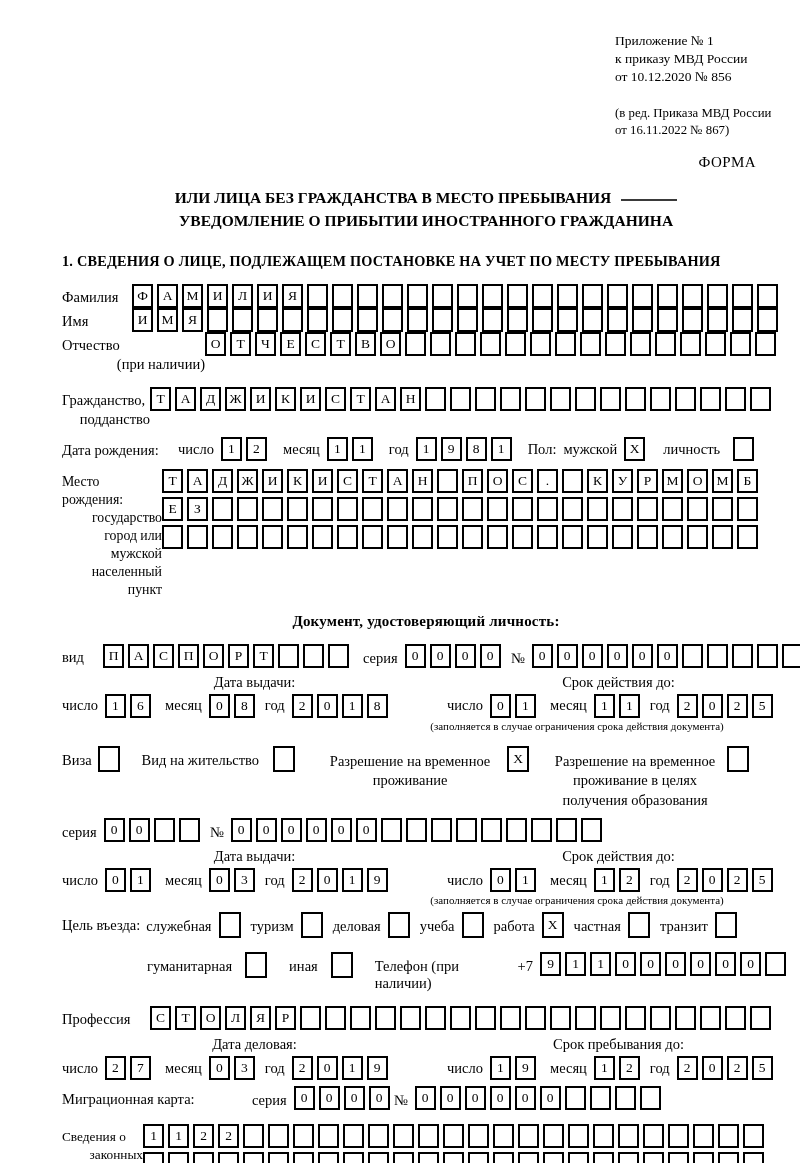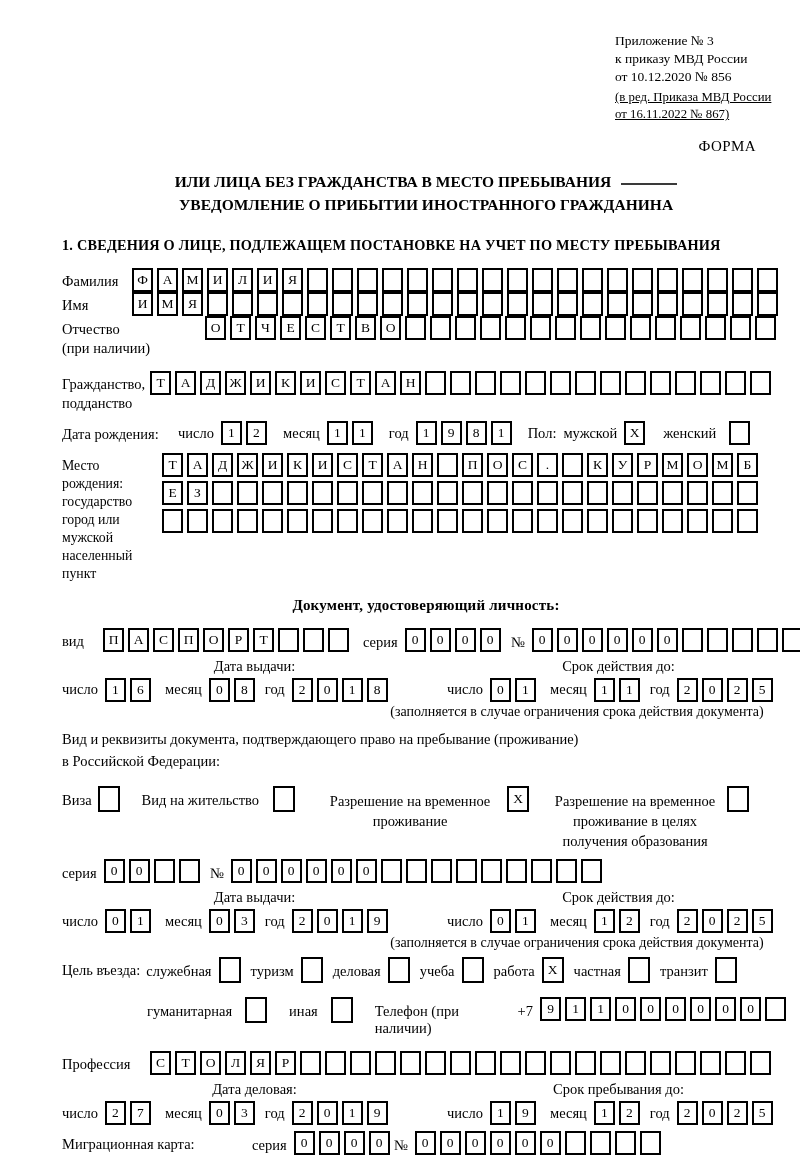--- a/index.html
+++ b/index.html
@@ -6,34 +6,34 @@
   html,body { margin:0; padding:0; }
   body {
     width:800px; height:1163px; overflow:hidden;
     background:#ffffff; color:#000;
     font-family:"Liberation Serif", serif;
     font-size:14.5px;
   }
   .page { padding:32px 10px 0 62px; }
 
   .appendix { margin-left:553px; font-size:13.5px; line-height:1.32; }
-  .appendix .amend { margin-top:4px; font-size:12.8px;text-decoration:underline; }
+  .appendix .amend { margin-top:20px; font-size:12.8px; }
 
   .forma { font-weight:normal; text-align:right; padding-right:34px; margin-top:15px; font-size:15px; letter-spacing:.4px; }
 
   .title { font-weight:bold; text-align:center; font-size:15.5px; line-height:1.5; margin-top:15px; }
   .blank { display:inline-block; width:56px; height:2px; background:#3a3a3a; margin-left:10px; vertical-align:2px; }
 
   .sec-h { font-weight:bold; font-size:14.3px; margin-top:20px; letter-spacing:.2px; }
 
   .frow { display:flex; align-items:flex-start; margin-top:0; }
   .mt2{margin-top:14px}.mt6{margin-top:6px}.mt8{margin-top:8px}.mt14{margin-top:14px}
 
   .lbl { flex:none; padding-top:4px; line-height:1.3; }
-  .lbl .l2 { display:block; }
+  .lbl .l2 { display:block;text-align:right; }
   .w70{width:70px}.w88{width:88px}.w100{width:100px;font-size:13.8px}.w103{width:106px}
   .w143{width:143px}.w41{width:41px}.w81{width:81px;font-size:13.3px}.w140{width:144px}
 
   .cells { display:flex; flex:none; flex-wrap:nowrap; }
   .cell {
     flex:none; width:21px; height:24px; border:2px solid #000; margin-right:4px;
     display:flex; align-items:center; justify-content:center;
     font-size:13.5px; background:#fff;
   }
   .cbx .cell { width:22px; height:26px; }
@@ -45,41 +45,41 @@
   .grp { display:flex; align-items:center; margin-right:12px; }
   .dlbl { margin-right:7px; }
 
   .dsec { margin-top:6px; }
   .dcols { display:flex; }
   .dcol-l { width:385px; }
   .dcol-r { flex:1; }
   .dhead { text-align:center; }
   .drow { display:flex; align-items:center; margin-top:3px; }
 
-  .note { font-size:14px; margin-top:2px; }
+  .note { font-size:11px; margin-top:2px; }
   .note-right { margin-left:300px; width:430px; text-align:center; }
 
   .intro { margin-top:8px; line-height:1.55; }
 
   .opts { align-items:flex-start; }
   .optlbl { padding-top:6px; }
   .center { text-align:center; line-height:1.35; }
   .wopt { width:178px; margin-left:22px; margin-right:8px; }
   .wopt2 { width:172px; margin-left:16px; margin-right:6px; }
   .ml6{margin-left:6px}.ml10{margin-left:10px}.ml14{margin-left:14px}.ml18{margin-left:18px}
   .ml46{margin-left:46px}.ml85{margin-left:85px}
   .pt6{padding-top:6px}
 </style>
 </head>
 <body>
 
 <div class="page">
 
   <div class="appendix">
-    <div>Приложение № 3</div>
+    <div>Приложение № 1</div>
     <div>к приказу МВД России</div>
     <div>от 10.12.2020 № 856</div>
     <div class="amend">
       <div>(в ред. Приказа МВД России</div>
       <div>от 16.11.2022 № 867)</div>
     </div>
   </div>
 
   <div class="forma">ФОРМА</div>
 
@@ -244,21 +244,21 @@
           <span class="cell">8</span>
           <span class="cell">1</span>
         </span>
     </span>
     <span class="grp">
       <span class="dlbl">Пол:</span>
       <span class="dlbl">мужской</span>
       <span class="cells">
           <span class="cell">X</span>
         </span>
-      <span class="dlbl ml14">женский</span>
+      <span class="dlbl ml14">личность</span>
       <span class="cells ml6">
           <span class="cell"></span>
         </span>
     </span>
   </div>
 
   <div class="frow mt8">
     <span class="lbl w100">
       <span>Место рождения:</span>
       <span class="l2">государство</span>
@@ -427,24 +427,20 @@
             <span class="cell">2</span>
             <span class="cell">0</span>
             <span class="cell">2</span>
             <span class="cell">5</span>
           </span>
       </div>
     </div>
     <div class="note note-right">(заполняется в случае ограничения срока действия документа)</div>
   </div>
 
-  <div class="intro">
-    <div>Вид и реквизиты документа, подтверждающего право на пребывание (проживание)</div>
-    <div>в Российской Федерации:</div>
-  </div>
 
   <div class="frow mt2 opts">
     <span class="optlbl">Виза</span>
     <span class="cells cbx ml6">
         <span class="cell"></span>
       </span>
     <span class="optlbl ml18">Вид на жительство</span>
     <span class="cells cbx ml14">
         <span class="cell"></span>
       </span>

